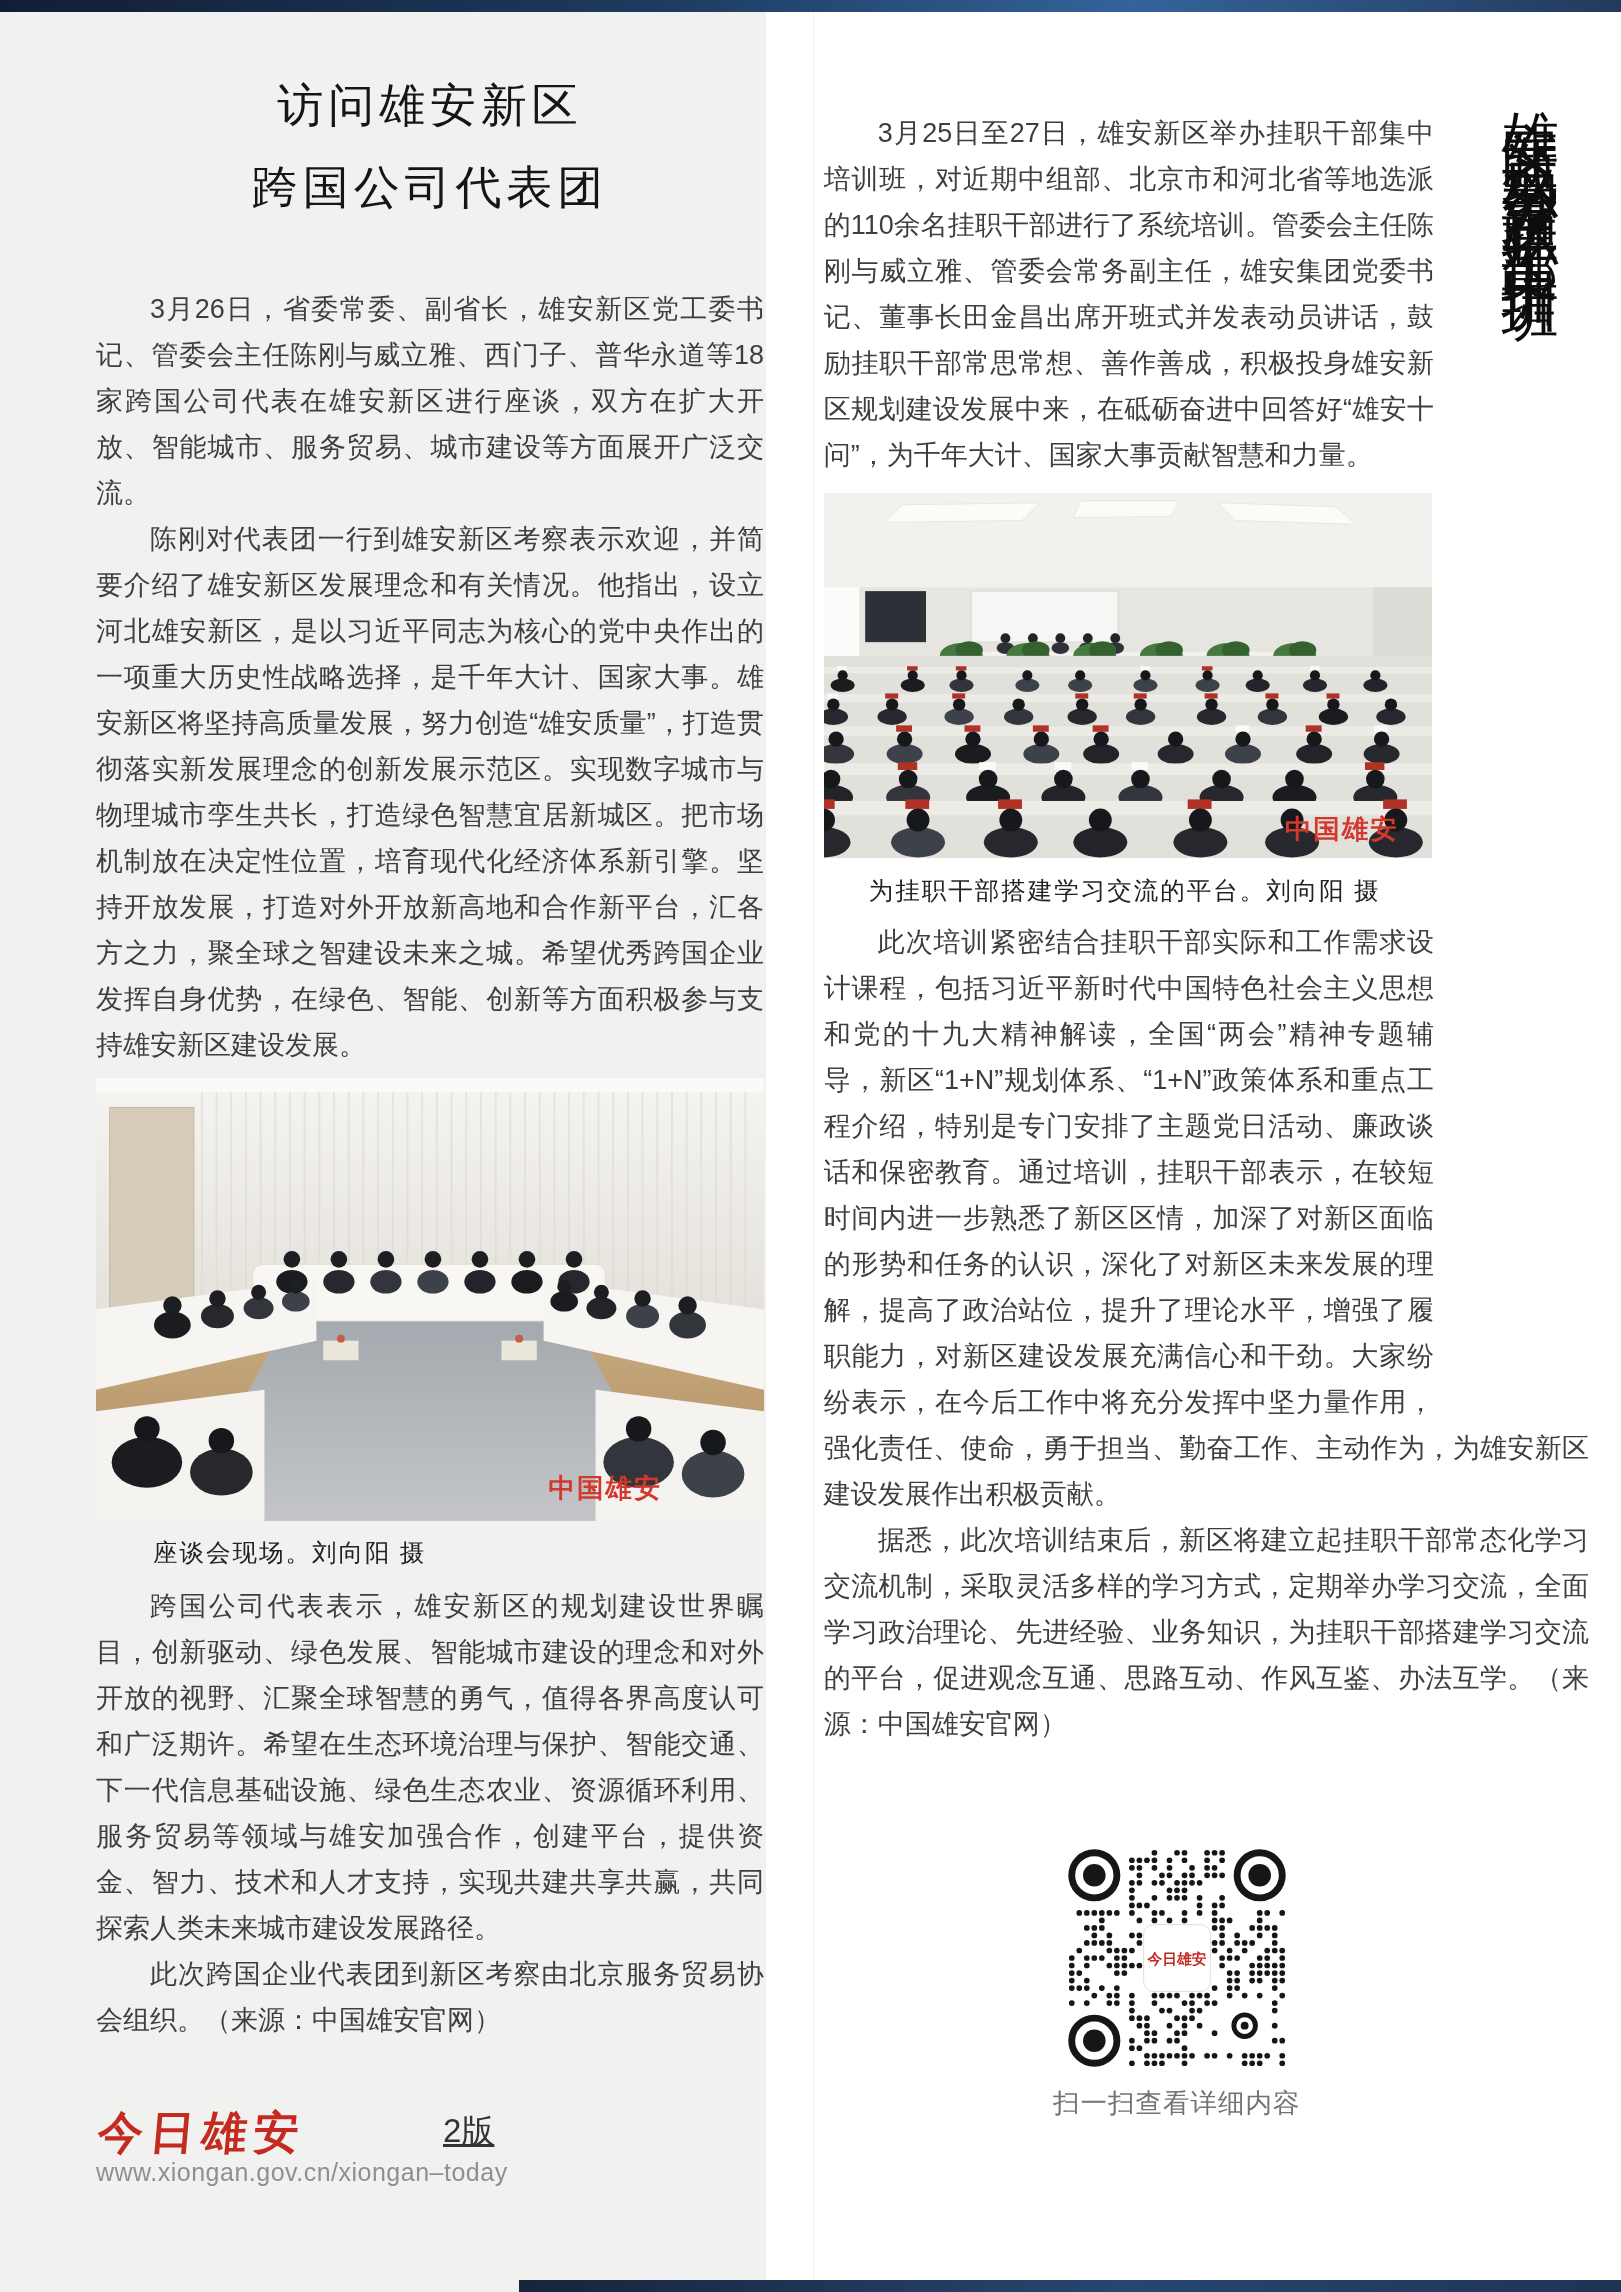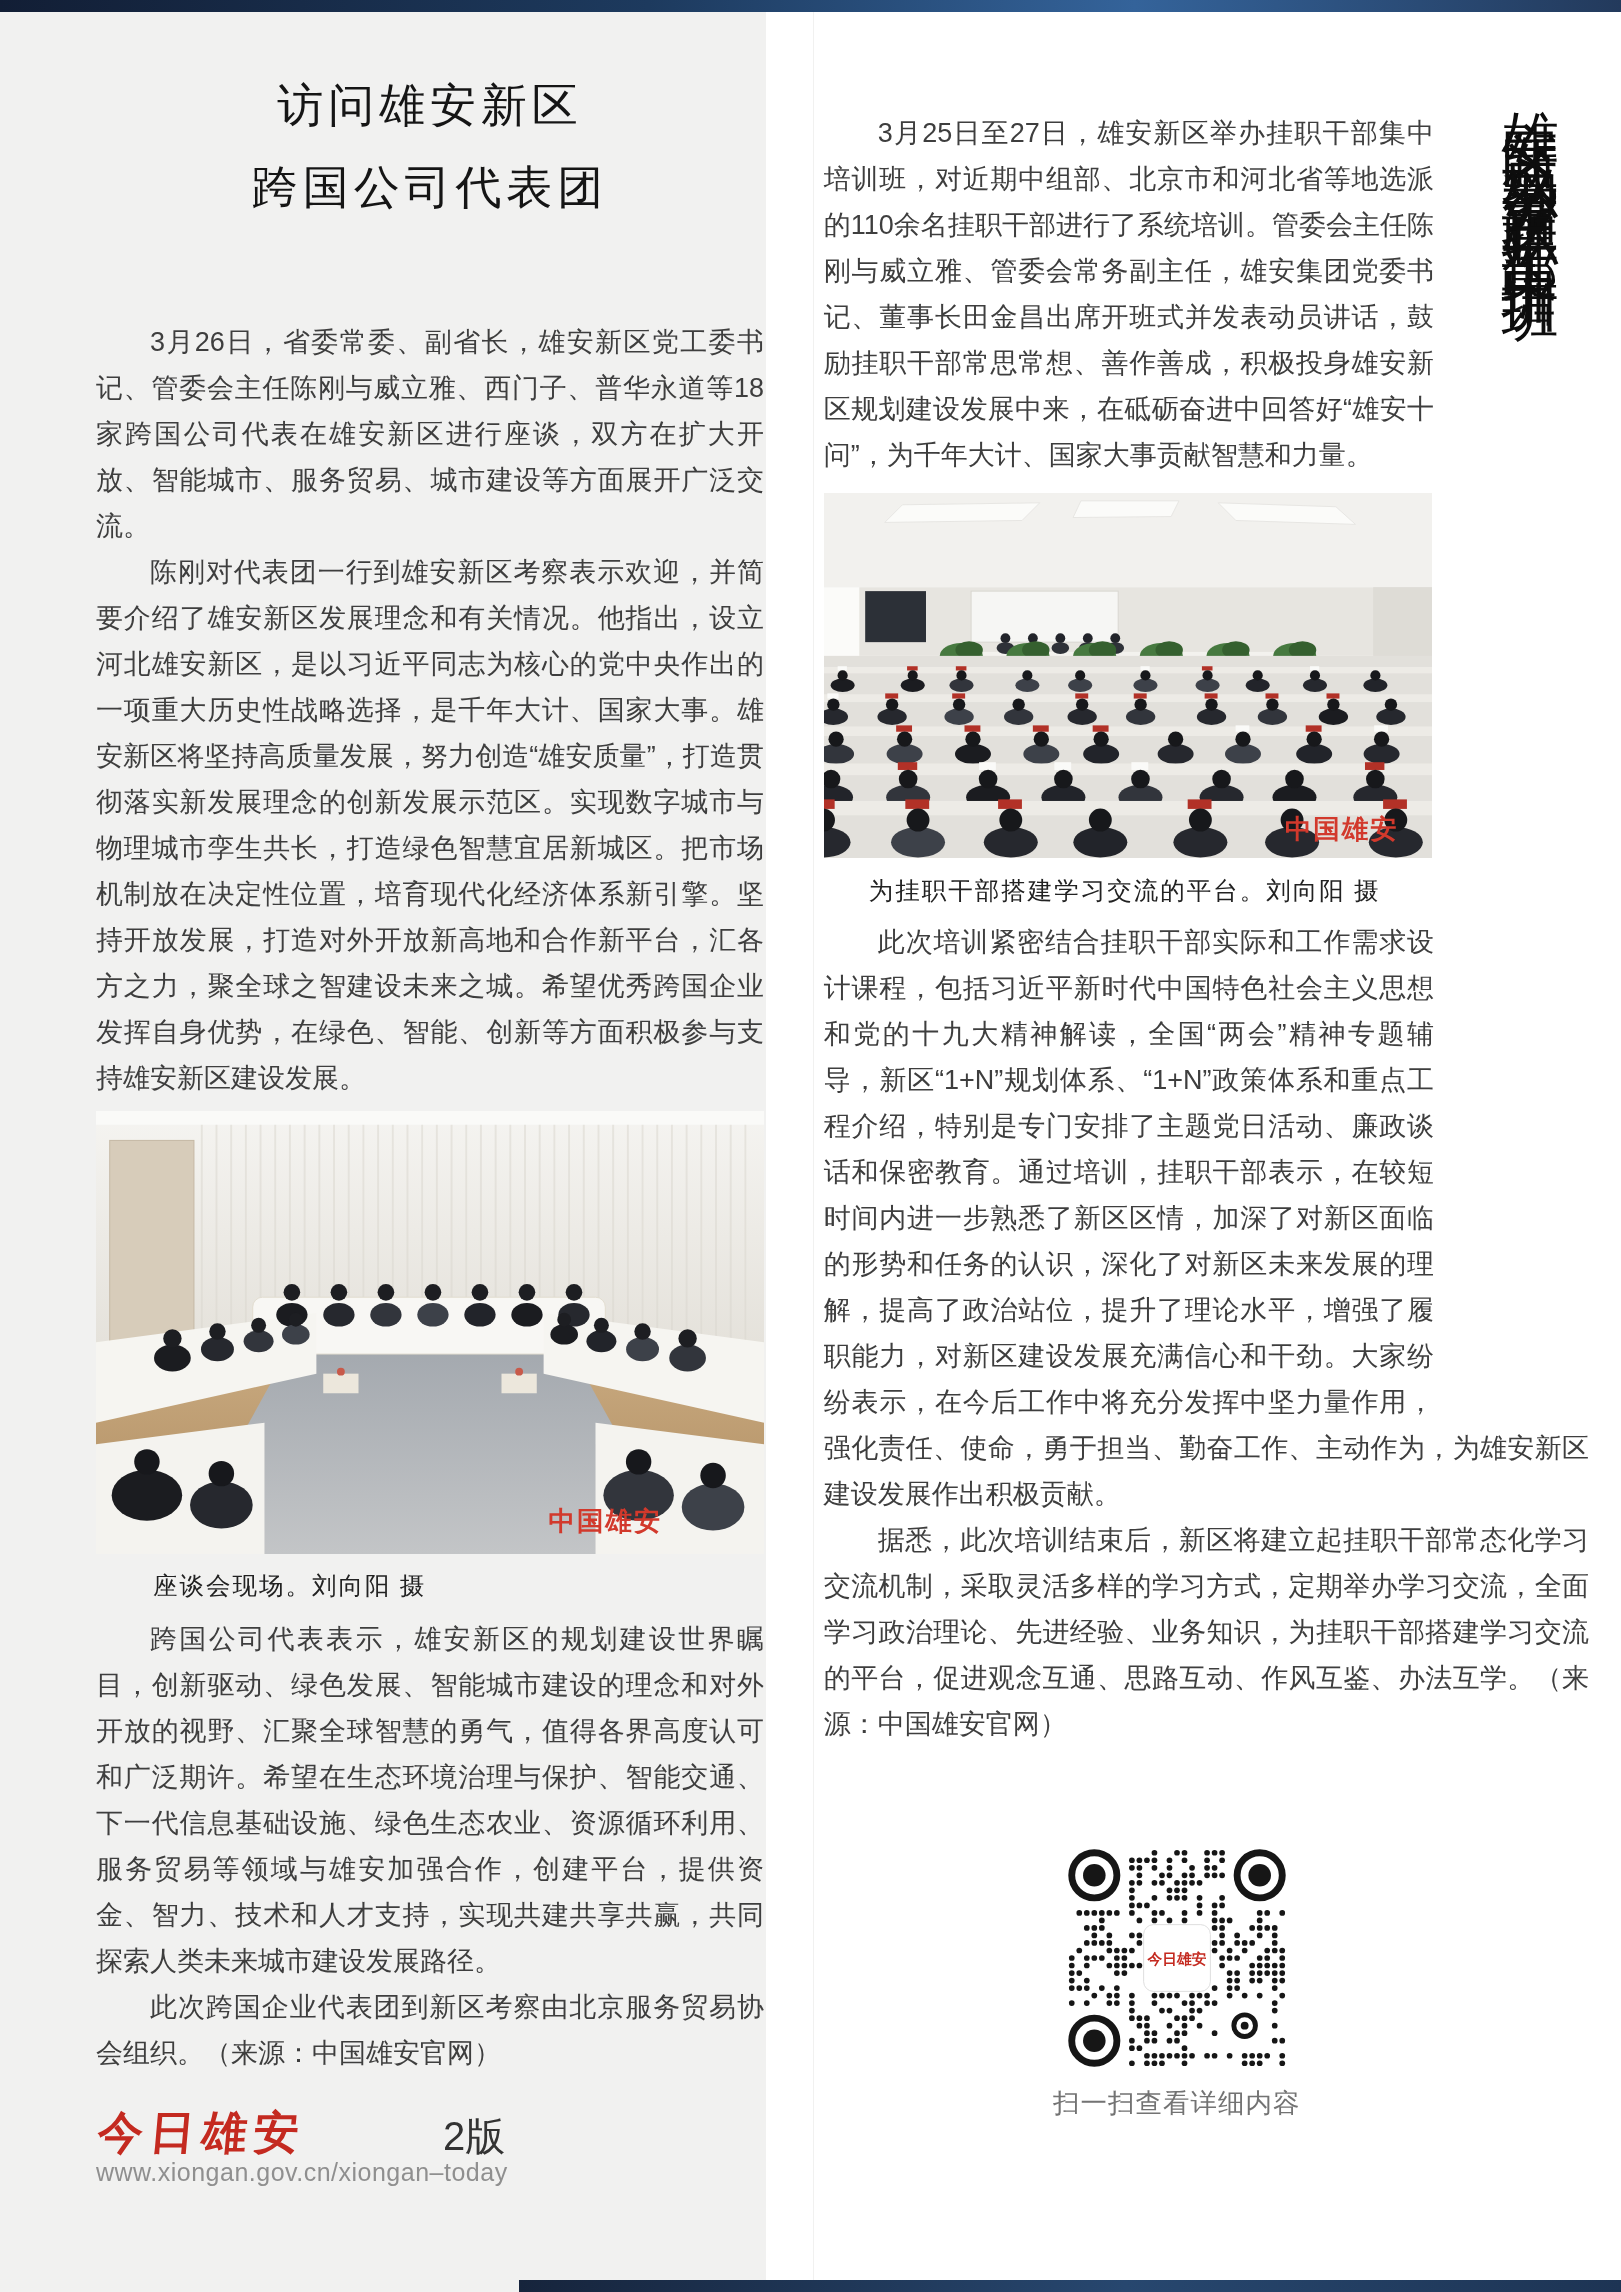--- a/index.html
+++ b/index.html
@@ -10,42 +10,42 @@
   .topbar{position:absolute;left:0;top:0;width:1621px;height:11.8px;z-index:6;
           background:linear-gradient(90deg,#121e35 0%,#1d3a5e 40%,#34639a 70%,#233a5c 100%);}
   .bottombar{position:absolute;left:519px;right:0;bottom:0;height:12.7px;z-index:6;
           background:linear-gradient(90deg,#16243c 0%,#27476f 55%,#1d3454 100%);}
 
   .left-col{position:absolute;left:96px;top:11.8px;width:668px;}
   .l-title{font-family:"Liberation Serif",serif;font-size:46px;line-height:82px;letter-spacing:4.9px;
            text-align:center;color:#151515;margin-top:53px;}
   p{margin:0;}
   .body-p{font-size:27px;line-height:46px;text-align:justify;color:#3e3e3e;text-indent:2em;}
-  .first-p{margin-top:90px;}
+  .first-p{margin-top:57px;}
   .photo{display:block;margin-top:9.8px;}
   .photo svg{display:block;}
   .caption{font-family:"Liberation Serif",serif;font-size:24.5px;color:#222222;margin-top:15.7px;letter-spacing:2px;}
   .left-cap{padding-left:57px;}
   .right-cap{padding-left:45px;}
 
   .right-article{position:absolute;left:814px;top:11.8px;width:808px;}
   .vtitle{float:right;width:188px;height:1404px;box-sizing:border-box;padding:53px 63px 0 0;
           writing-mode:vertical-rl;font-family:"Liberation Serif",serif;font-size:57px;
           letter-spacing:9.8px;color:#0d0d0d;line-height:1;}
   .right-inner{margin:0 33px 0 9.8px;}
   .r-p1{margin-top:98px;}
   .photo2-box{margin-top:15.7px;width:608px;}
   .r-p2{margin-top:12px;}
   .qr-wrap{width:294px;margin-left:206px;margin-top:102px;text-align:center;}
   .qr-box{width:218px;height:218px;margin:0 auto;}
   .qr-caption{font-size:26.5px;color:#737373;margin-top:17.6px;letter-spacing:1px;}
 
   .footer-logo{position:absolute;left:98px;top:2103px;font-family:"DejaVu Serif",serif;font-weight:bold;
                font-size:45px;color:#c42a20;letter-spacing:6.9px;transform:skewX(-5deg);}
-  .footer-page{position:absolute;left:443px;top:2109px;font-size:40px;color:#333333;}
+  .footer-page{position:absolute;left:443px;top:2109px;font-size:33px;color:#333333;text-decoration:underline;}
   .footer-url{position:absolute;left:96px;top:2158px;font-size:25px;color:#8f8f8f;letter-spacing:0.5px;}
 </style>
 </head>
 <body>
 
 <div class="page">
   <div class="right-bg"></div>
   <div class="col-gap"></div>
   <div class="topbar"></div>
 

